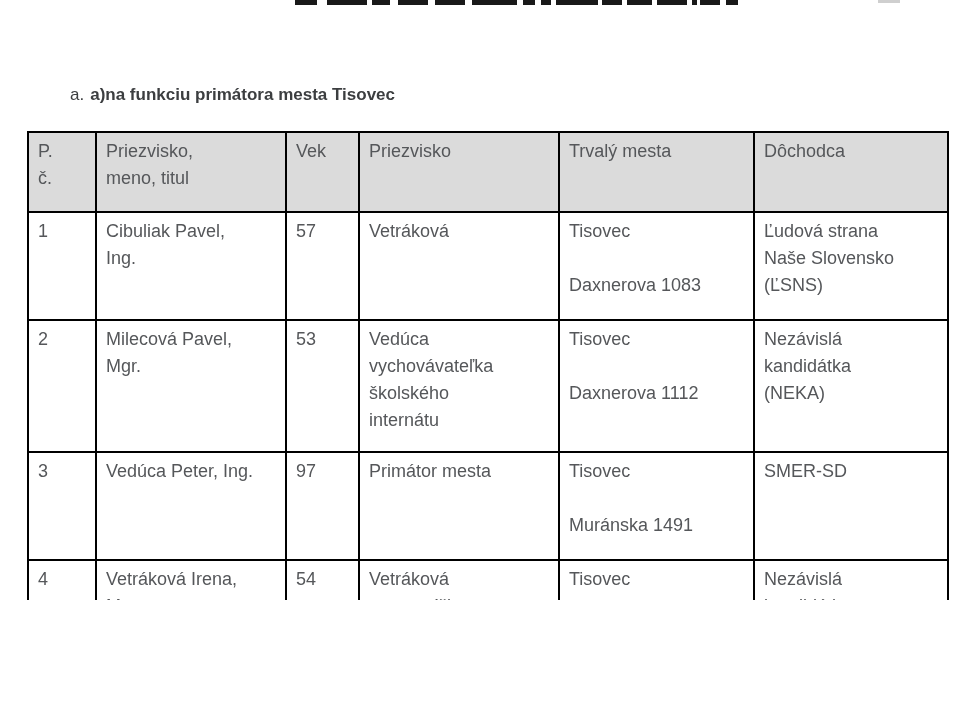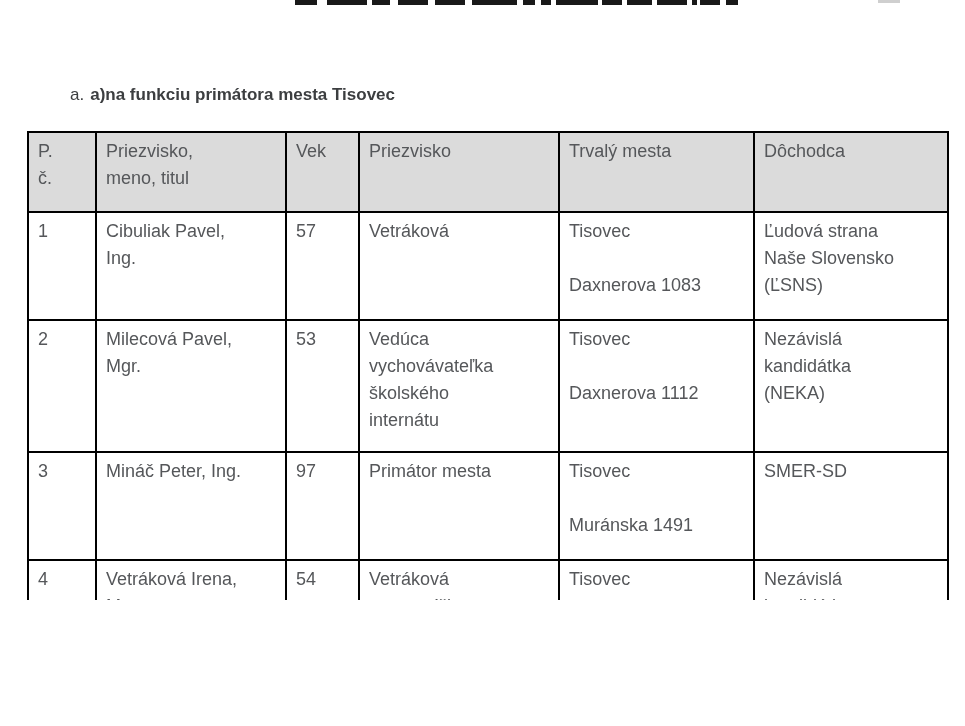--- a/index.html
+++ b/index.html
@@ -121,21 +121,21 @@
 internátu</td>
         <td>Tisovec
 
 Daxnerova 1112</td>
         <td>Nezávislá
 kandidátka
 (NEKA)</td>
       </tr>
       <tr style="height:108px">
         <td>3</td>
-        <td>Mináč Peter, Ing.</td>
+        <td>Vedúca Peter, Ing.</td>
         <td>97</td>
         <td>Primátor mesta</td>
         <td>Tisovec
 
 Muránska 1491</td>
         <td>SMER-SD</td>
       </tr>
       <tr style="height:136px">
         <td>4</td>
         <td>Vetráková Irena,

